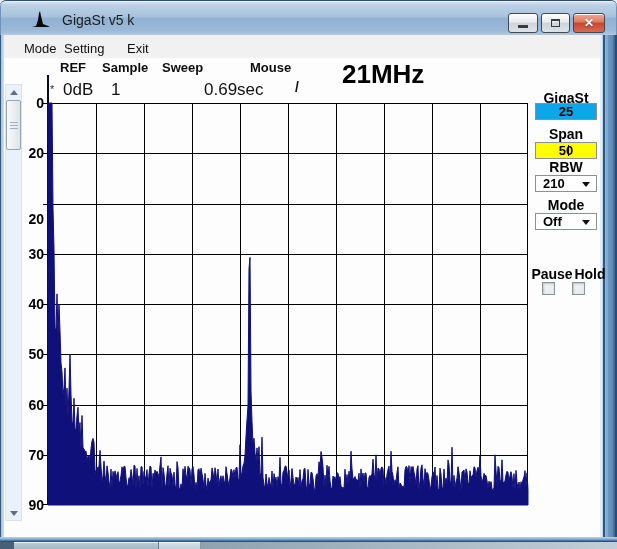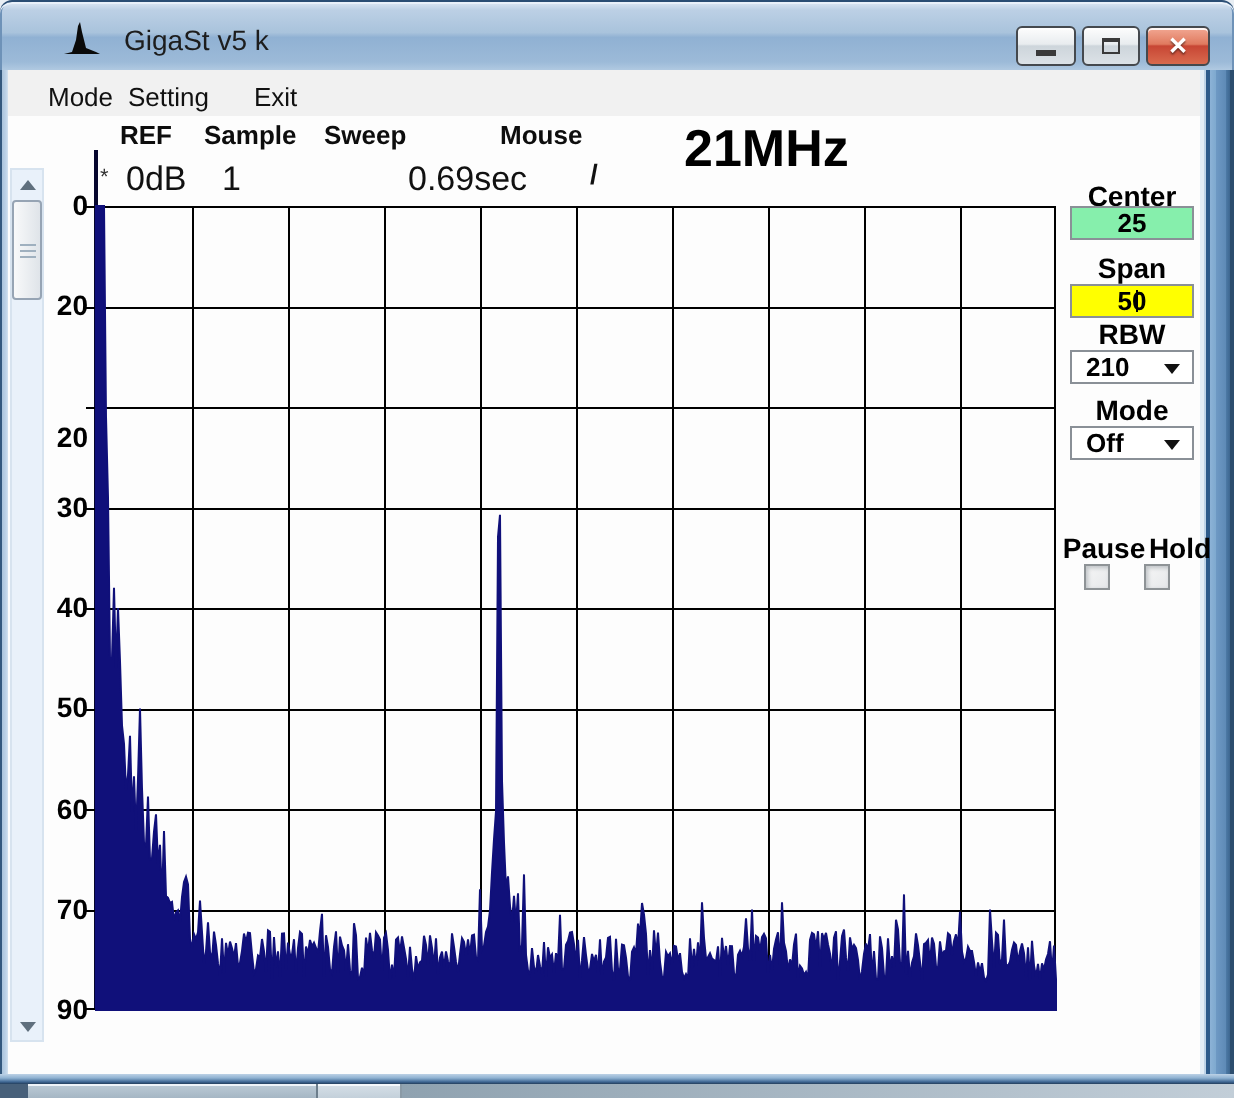--- a/index.html
+++ b/index.html
@@ -60,21 +60,21 @@
   .sbtn{position:absolute;left:0;width:15px;height:15px;}
   .arrow-up{position:absolute;left:4px;top:5px;width:0;height:0;border:4px solid transparent;border-bottom:5px solid #5f6f7d;border-top:none;}
   .arrow-down{position:absolute;left:4px;top:6px;width:0;height:0;border:4px solid transparent;border-top:5px solid #5f6f7d;border-bottom:none;}
   .sthumb{position:absolute;left:0px;top:15px;width:15px;height:50px;border:1px solid #96a4b4;border-radius:2px;
     background:linear-gradient(90deg,#f8f9fa,#dfe4e9);box-sizing:border-box;}
   .sgrip{position:absolute;left:3px;top:21px;width:8px;height:7px;
     background:repeating-linear-gradient(180deg,#9fb0bf 0px,#9fb0bf 1px,transparent 1px,transparent 3px);}
 
   
   .plabel{font-size:14px;font-weight:bold;color:#000;text-align:center;width:62px;left:531px;}
-  .pinput{left:531px;width:62px;height:17px;border:1px solid #8a9097;background:#86efac;box-sizing:border-box;
+  .pinput{left:531px;width:62px;height:17px;border:1px solid #8a9097;background:#0ea5e9;box-sizing:border-box;
     font-size:13px;font-weight:bold;color:#000;text-align:center;line-height:15px;}
   .pcombo{left:531px;width:62px;height:17px;border:1px solid #8a9097;background:#fff;box-sizing:border-box;
     font-size:13px;font-weight:bold;color:#000;line-height:15px;padding-left:7px;}
   .combo-arrow{position:absolute;right:6px;top:6px;width:0;height:0;border:4px solid transparent;border-top:5px solid #111;border-bottom:none;}
   .caret{position:absolute;left:50%;top:2px;bottom:2px;width:1px;margin-left:2px;background:#000;}
   .checkbox{position:absolute;width:13px;height:13px;border:1px solid #8e9396;box-sizing:border-box;
     background:linear-gradient(135deg,#f6f6f6,#e6e8ea);box-shadow:inset 1px 1px 2px rgba(90,100,110,.35);}
 </style>
 </head>
 <body>
@@ -149,21 +149,21 @@
     <div class="abs axis-line"></div>
 
     <div class="abs plot-wrap">
       <svg id="plot-svg" width="480" height="402" viewBox="0 0 480 402" shape-rendering="crispEdges">
           <path d="M0.5 0L0.5 402M48.5 0L48.5 402M96.5 0L96.5 402M144.5 0L144.5 402M192.5 0L192.5 402M240.5 0L240.5 402M288.5 0L288.5 402M336.5 0L336.5 402M384.5 0L384.5 402M432.5 0L432.5 402M479.5 0L479.5 402M-5 0.5L480 0.5M-5 50.75L480 50.75M-5 101L480 101M-5 151.25L480 151.25M-5 201.5L480 201.5M-5 251.75L480 251.75M-5 302L480 302M-5 352.25L480 352.25M-5 401.5L480 401.5" stroke="#000000" stroke-width="1" fill="none"></path>
           <path d="M0 402L0 0.0L1 0.0L2 0.0L3 0.0L4 0.0L5 105.5L6 145.7L7 226.1L8 226.1L9 190.9L10 231.1L11 201.0L12 227.7L13 259.8L14 268.9L15 292.3L16 284.5L17 264.9L18 303.2L19 285.1L20 313.1L21 286.4L22 251.3L23 291.4L24 318.4L25 319.7L26 295.3L27 326.8L28 326.1L29 312.8L30 304.2L31 329.4L32 319.4L33 346.7L34 312.5L35 345.0L36 345.9L37 348.6L38 348.0L39 357.1L40 353.2L41 352.2L42 358.1L43 345.6L44 338.0L45 335.4L46 339.2L47 366.3L48 371.2L49 364.1L50 366.6L51 363.1L52 347.3L53 363.2L54 378.9L55 372.8L56 358.1L57 373.0L58 377.1L59 362.8L60 369.4L61 378.7L62 384.9L63 366.1L64 383.8L65 368.4L66 374.6L67 367.8L68 371.1L69 375.7L70 368.6L71 380.1L72 378.4L73 372.4L74 363.8L75 368.1L76 363.3L77 363.5L78 374.3L79 383.6L80 381.6L81 374.7L82 375.6L83 366.5L84 372.7L85 383.3L86 362.2L87 362.9L88 387.1L89 365.5L90 380.5L91 372.7L92 385.8L93 363.8L94 363.7L95 382.4L96 368.3L97 374.3L98 374.4L99 366.6L100 383.8L101 371.0L102 363.0L103 364.0L104 385.9L105 370.3L106 374.0L107 367.0L108 370.2L109 368.3L110 370.9L111 373.5L112 362.5L113 353.9L114 386.1L115 364.6L116 370.4L117 381.6L118 383.6L119 370.6L120 362.7L121 383.7L122 365.3L123 369.7L124 372.1L125 382.4L126 369.1L127 382.1L128 386.4L129 358.6L130 364.5L131 386.3L132 385.5L133 380.9L134 385.1L135 365.8L136 373.5L137 363.4L138 372.1L139 376.1L140 363.2L141 364.8L142 366.8L143 382.7L144 365.9L145 363.6L146 371.9L147 386.8L148 379.3L149 386.1L150 366.8L151 365.7L152 373.5L153 365.2L154 370.7L155 376.4L156 385.6L157 370.4L158 381.4L159 387.4L160 375.1L161 381.4L162 378.2L163 377.3L164 364.9L165 369.4L166 379.4L167 364.7L168 371.0L169 380.1L170 366.1L171 384.1L172 375.7L173 372.8L174 380.8L175 372.7L176 377.7L177 381.3L178 363.7L179 370.4L180 378.0L181 383.1L182 374.1L183 366.1L184 367.9L185 374.8L186 366.7L187 374.4L188 364.7L189 364.3L190 375.6L191 376.9L192 341.7L193 371.9L194 370.0L195 363.0L196 360.3L197 352.3L198 333.2L199 316.6L200 302.6L201 165.5L202 154.4L203 287.5L204 318.3L205 341.5L206 335.2L207 350.0L208 358.0L209 344.9L210 358.7L211 343.7L212 374.2L213 369.3L214 334.2L215 374.4L216 382.3L217 384.1L218 371.0L219 380.4L220 383.8L221 374.5L222 380.1L223 384.1L224 368.0L225 386.0L226 370.6L227 375.8L228 374.2L229 383.7L230 373.6L231 377.5L232 354.4L233 381.8L234 381.5L235 369.4L236 367.5L237 363.3L238 363.0L239 369.1L240 377.1L241 366.9L242 386.2L243 377.1L244 365.5L245 374.5L246 382.2L247 381.5L248 374.0L249 377.6L250 374.4L251 383.5L252 366.6L253 384.7L254 377.8L255 375.7L256 365.9L257 365.4L258 382.4L259 387.3L260 366.4L261 381.4L262 381.9L263 369.3L264 369.6L265 375.8L266 385.2L267 387.4L268 372.9L269 370.7L270 373.9L271 358.8L272 364.4L273 348.5L274 354.3L275 363.9L276 384.7L277 372.1L278 382.3L279 362.2L280 375.0L281 363.3L282 377.9L283 385.5L284 385.4L285 373.0L286 375.2L287 373.7L288 379.3L289 369.9L290 370.2L291 377.1L292 373.6L293 382.9L294 386.1L295 384.0L296 386.1L297 366.2L298 381.1L299 371.4L300 380.4L301 368.2L302 377.7L303 348.2L304 365.9L305 376.3L306 375.6L307 373.6L308 376.3L309 377.0L310 377.8L311 370.2L312 386.0L313 365.9L314 376.7L315 370.0L316 379.8L317 370.0L318 370.1L319 383.5L320 386.3L321 374.4L322 372.4L323 375.1L324 370.3L325 356.2L326 371.1L327 377.3L328 351.8L329 378.0L330 365.0L331 365.8L332 372.6L333 365.5L334 363.9L335 366.1L336 383.7L337 374.5L338 382.3L339 371.4L340 366.7L341 363.1L342 379.8L343 348.2L344 368.4L345 372.6L346 382.3L347 376.7L348 380.0L349 369.2L350 363.8L351 386.2L352 379.9L353 381.2L354 384.5L355 382.9L356 386.1L357 367.0L358 363.4L359 364.1L360 371.1L361 362.6L362 380.6L363 363.6L364 366.5L365 363.4L366 369.2L367 373.8L368 382.5L369 365.8L370 362.7L371 387.2L372 377.9L373 365.1L374 361.8L375 375.7L376 382.6L377 365.7L378 371.5L379 369.4L380 371.0L381 376.9L382 387.2L383 382.6L384 373.9L385 368.8L386 372.1L387 364.0L388 385.1L389 372.5L390 386.4L391 386.8L392 365.2L393 371.1L394 384.8L395 385.3L396 366.1L397 381.3L398 375.1L399 380.9L400 356.9L401 361.7L402 378.2L403 379.4L404 344.2L405 384.4L406 372.4L407 385.6L408 378.4L409 375.2L410 363.7L411 369.6L412 378.0L413 387.2L414 369.0L415 368.4L416 367.0L417 379.0L418 365.8L419 368.9L420 380.3L421 381.0L422 367.7L423 374.7L424 372.7L425 372.3L426 363.7L427 364.6L428 374.5L429 367.6L430 364.2L431 370.2L432 352.9L433 372.9L434 377.9L435 376.2L436 370.4L437 372.5L438 372.5L439 378.0L440 385.1L441 378.2L442 382.9L443 378.6L444 385.8L445 387.4L446 384.3L447 351.8L448 367.7L449 381.2L450 363.3L451 364.4L452 379.4L453 376.6L454 356.8L455 379.2L456 380.0L457 377.8L458 371.9L459 368.3L460 369.5L461 378.2L462 372.6L463 368.7L464 373.6L465 385.6L466 370.7L467 387.1L468 367.4L469 379.8L470 385.3L471 379.0L472 386.8L473 378.7L474 381.8L475 376.8L476 374.0L477 367.6L478 383.7L479 369.8L480 386.6L480 402Z" fill="#10107a" stroke="#10107a" stroke-width="1" shape-rendering="auto"></path>
         </svg>
     </div>
 
 
-    <span class="abs plabel" style="top:32px;">Center</span>
+    <span class="abs plabel" style="top:32px;">GigaSt</span>
     <div class="abs pinput" style="top:45px;">25</div>
 
     <span class="abs plabel" style="top:68px;">Span</span>
     <div class="abs pinput" style="top: 84px; background: rgb(255, 255, 0);" id="span-input">
       <span>50</span>
       <span class="caret"></span>
     </div>
 
     <span class="abs plabel" style="top:101px;">RBW</span>
     <div class="abs pcombo" style="top:117px;">

